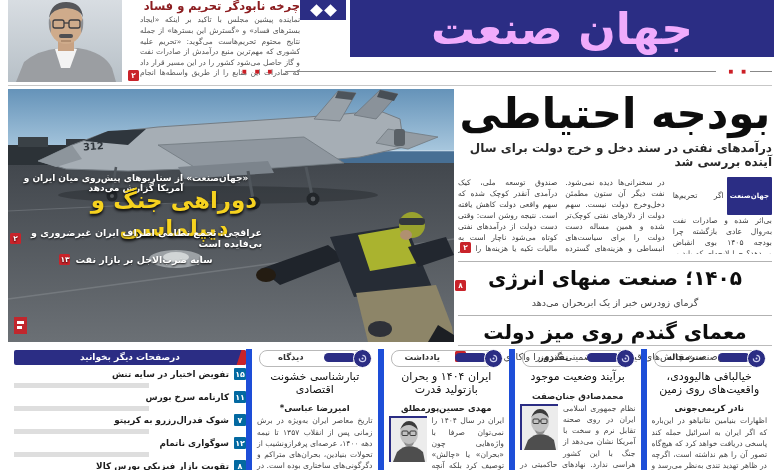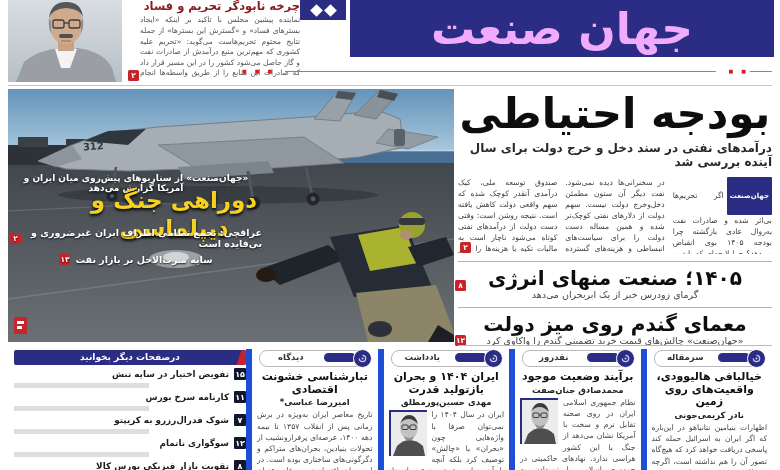--- a/index.html
+++ b/index.html
@@ -51,49 +51,49 @@
   .bighl{font-size:42px;font-weight:bold;color:#0d0d0d;text-align:center;line-height:1.05;margin:0;}
   .bigsub{font-size:12px;font-weight:bold;color:#2a2a2a;text-align:right;margin-top:5px;}
   .bodycols{position:relative;display:flex;gap:8px;margin-top:8px;height:77px;overflow:hidden;}
   .bcol{flex:1;font-size:7.6px;color:#3c3c3c;text-align:justify;line-height:1.45;}
   .tag{display:inline-block;background:#2b2d84;color:#fff;font-size:7px;font-weight:bold;
        padding:14px 3px;border-radius:1px;margin-left:3px;line-height:10px;}
   .bodycols .pagebox{position:absolute;left:2px;bottom:1px;}
   .srule{border-top:1px solid #b2b2b2;margin-top:7px;}
   .story2{position:relative;padding-top:5px;}
   .story2 h2{font-size:20px;font-weight:bold;color:#0d0d0d;text-align:center;margin:0;line-height:1.1;}
-  .story2 .ssub{font-size:9.5px;color:#444;text-align:center;margin-top:0;}
+  .story2 .ssub{font-size:9.5px;color:#444;text-align:center;margin-top:8px;}
   .story2 .pagebox{position:absolute;left:-3px;top:18px;}
   .story2.last .pagebox{top:auto;bottom:0;}
 
   
   .bottomrule{position:absolute;left:458px;right:8px;top:345px;border-top:1px solid #bbb;}
   .bottom{position:absolute;left:8px;right:8px;top:349px;bottom:0;display:flex;}
   .opinions{flex:1;display:flex;}
   .opcol{flex:1;padding:0 5px;border-left:6px solid #1d4ed8;overflow:hidden;position:relative;}
   .pill{position:relative;height:15px;border:1px solid #b9b9b9;border-radius:8px;margin:1px 2px 4px;}
   .pill .band{position:absolute;right:14px;top:2px;width:32px;height:9px;background:#2b2d84;border-radius:5px;}
   .pill .circle{position:absolute;right:-2px;top:-2px;width:17px;height:17px;border-radius:50%;
                 background:#2b2d84;border:1px solid #fff;display:flex;align-items:center;justify-content:center;}
   .pill .lbl{position:absolute;left:4px;right:52px;text-align:center;font-size:8.5px;font-weight:bold;
              color:#333;line-height:13px;}
-  .optitle{font-size:11px;font-weight:bold;color:#101010;text-align:center;line-height:1.15;margin:3px 0 1px;}
+  .optitle{font-size:11px;font-weight:normal;color:#101010;text-align:center;line-height:1.15;margin:3px 0 7px;}
   .opauthor{font-size:8.5px;font-weight:bold;color:#222;text-align:center;margin-bottom:2px;}
   .opbody{font-size:7.6px;color:#444;text-align:justify;line-height:1.48;}
   .opphoto{float:left;width:36px;height:44px;margin:1px 5px 2px 0;border-top:2px solid #2b2d84;
            border-left:2px solid #2b2d84;background:#ececec;}
 
   
   .readmore{width:232px;padding-left:6px;}
   .rmhead{position:relative;height:15px;background:#2b2d84;color:#fff;font-size:9px;font-weight:bold;
           text-align:center;line-height:15px;border-radius:2px;margin:1px 0 2px;overflow:hidden;}
   .rmhead .slant{position:absolute;right:-3px;top:0;width:10px;height:15px;background:#c9232a;transform:skewX(-18deg);}
   .rmitem{margin-top:3px;}
   .rmrow{display:flex;align-items:center;gap:5px;}
-  .rmnum{width:12px;height:12px;background:#0f172a;color:#fff;font-size:8px;font-weight:bold;
+  .rmnum{width:12px;height:12px;background:#0369a1;color:#fff;font-size:8px;font-weight:bold;
          display:flex;align-items:center;justify-content:center;border-radius:1px;flex:0 0 auto;}
   .rmtitle{font-size:8.8px;font-weight:bold;color:#1c1c1c;white-space:nowrap;}
   .rmbar{height:5px;background:#dedede;width:58%;margin:3px auto 0 0;}
 </style>
 </head>
 <body>
 
 <div class="page">
 
   <div class="portrait">

